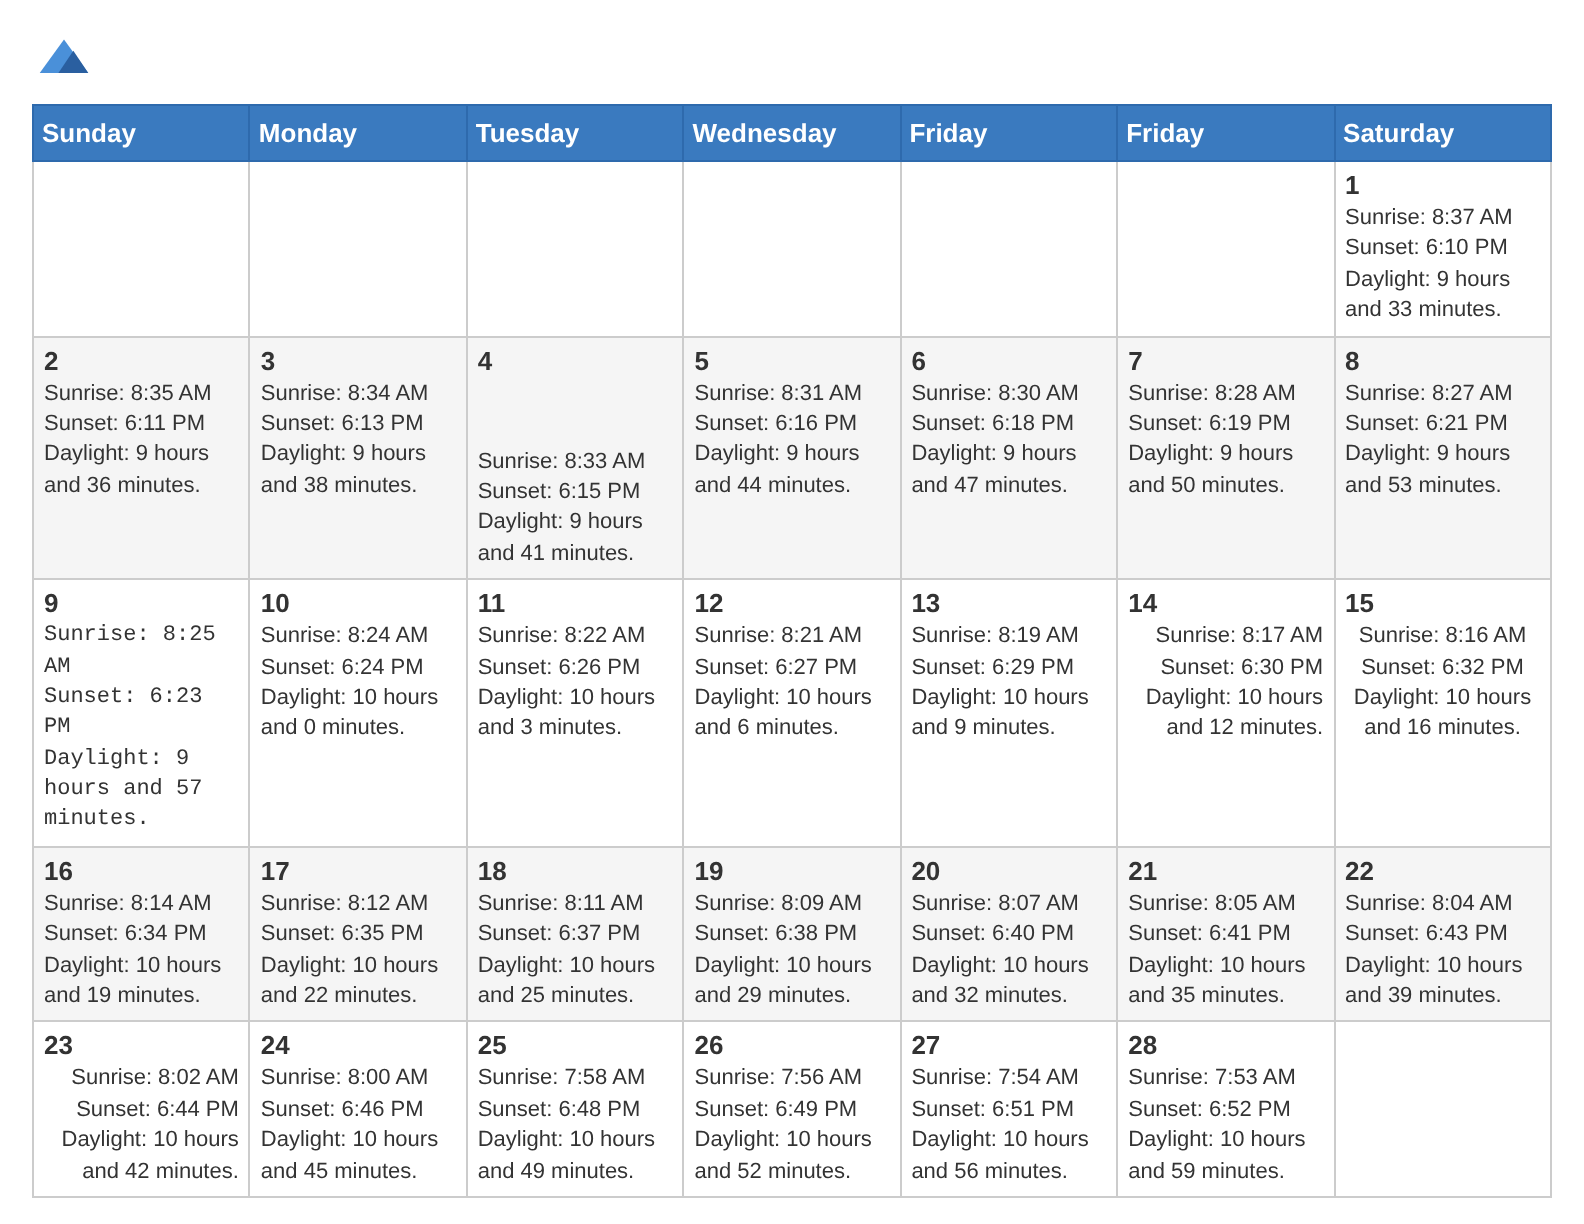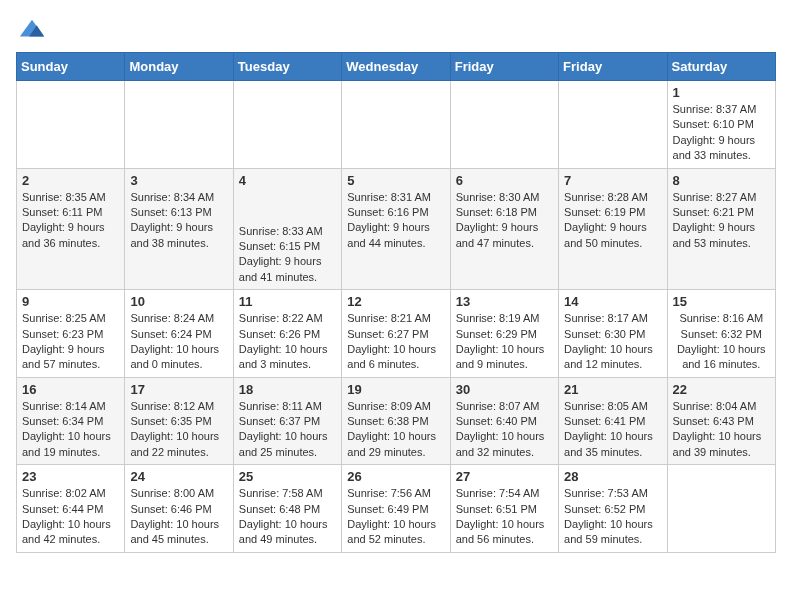--- a/index.html
+++ b/index.html
@@ -174,21 +174,21 @@
         <td>
           <span class="day-num">8</span>
           <div class="day-info" style="white-space: pre-line;">Sunrise: 8:27 AM
 Sunset: 6:21 PM
 Daylight: 9 hours and 53 minutes.</div>
         </td>
       </tr>
       <tr>
         <td>
           <span class="day-num">9</span>
-          <div class="day-info" style="white-space: pre-line;">Sunrise: 8:25 AM
+          <div class="day-info" style="white-space: pre-line; font-family: Liberation Mono, monospace;">Sunrise: 8:25 AM
 Sunset: 6:23 PM
 Daylight: 9 hours and 57 minutes.</div>
         </td>
         <td>
           <span class="day-num">10</span>
           <div class="day-info" style="white-space: pre-line;">Sunrise: 8:24 AM
 Sunset: 6:24 PM
 Daylight: 10 hours and 0 minutes.</div>
         </td>
         <td>
@@ -204,21 +204,21 @@
 Daylight: 10 hours and 6 minutes.</div>
         </td>
         <td>
           <span class="day-num">13</span>
           <div class="day-info" style="white-space: pre-line;">Sunrise: 8:19 AM
 Sunset: 6:29 PM
 Daylight: 10 hours and 9 minutes.</div>
         </td>
         <td>
           <span class="day-num">14</span>
-          <div class="day-info" style="white-space: pre-line;">Sunrise: 8:17 AM
+          <div class="day-info" style="white-space: pre-line; text-align: right;">Sunrise: 8:17 AM
 Sunset: 6:30 PM
 Daylight: 10 hours and 12 minutes.</div>
         </td>
         <td>
           <span class="day-num">15</span>
           <div class="day-info" style="white-space: pre-line; text-align: center;">Sunrise: 8:16 AM
 Sunset: 6:32 PM
 Daylight: 10 hours and 16 minutes.</div>
         </td>
       </tr>
@@ -241,42 +241,42 @@
 Sunset: 6:37 PM
 Daylight: 10 hours and 25 minutes.</div>
         </td>
         <td>
           <span class="day-num">19</span>
           <div class="day-info" style="white-space: pre-line;">Sunrise: 8:09 AM
 Sunset: 6:38 PM
 Daylight: 10 hours and 29 minutes.</div>
         </td>
         <td>
-          <span class="day-num">30</span>
+          <span class="day-num">20</span>
           <div class="day-info" style="white-space: pre-line;">Sunrise: 8:07 AM
 Sunset: 6:40 PM
 Daylight: 10 hours and 32 minutes.</div>
         </td>
         <td>
           <span class="day-num">21</span>
           <div class="day-info" style="white-space: pre-line;">Sunrise: 8:05 AM
 Sunset: 6:41 PM
 Daylight: 10 hours and 35 minutes.</div>
         </td>
         <td>
           <span class="day-num">22</span>
           <div class="day-info" style="white-space: pre-line;">Sunrise: 8:04 AM
 Sunset: 6:43 PM
 Daylight: 10 hours and 39 minutes.</div>
         </td>
       </tr>
       <tr>
         <td>
           <span class="day-num">23</span>
-          <div class="day-info" style="white-space: pre-line;">Sunrise: 8:02 AM
+          <div class="day-info" style="white-space: pre-line; text-align: right;">Sunrise: 8:02 AM
 Sunset: 6:44 PM
 Daylight: 10 hours and 42 minutes.</div>
         </td>
         <td>
           <span class="day-num">24</span>
           <div class="day-info" style="white-space: pre-line;">Sunrise: 8:00 AM
 Sunset: 6:46 PM
 Daylight: 10 hours and 45 minutes.</div>
         </td>
         <td>

